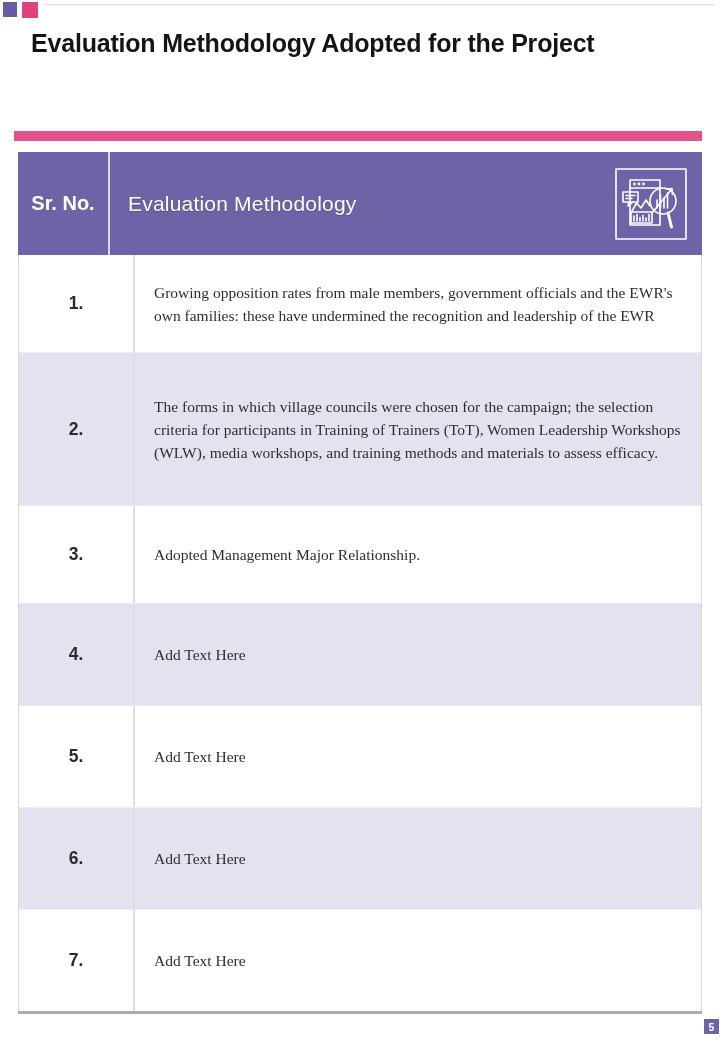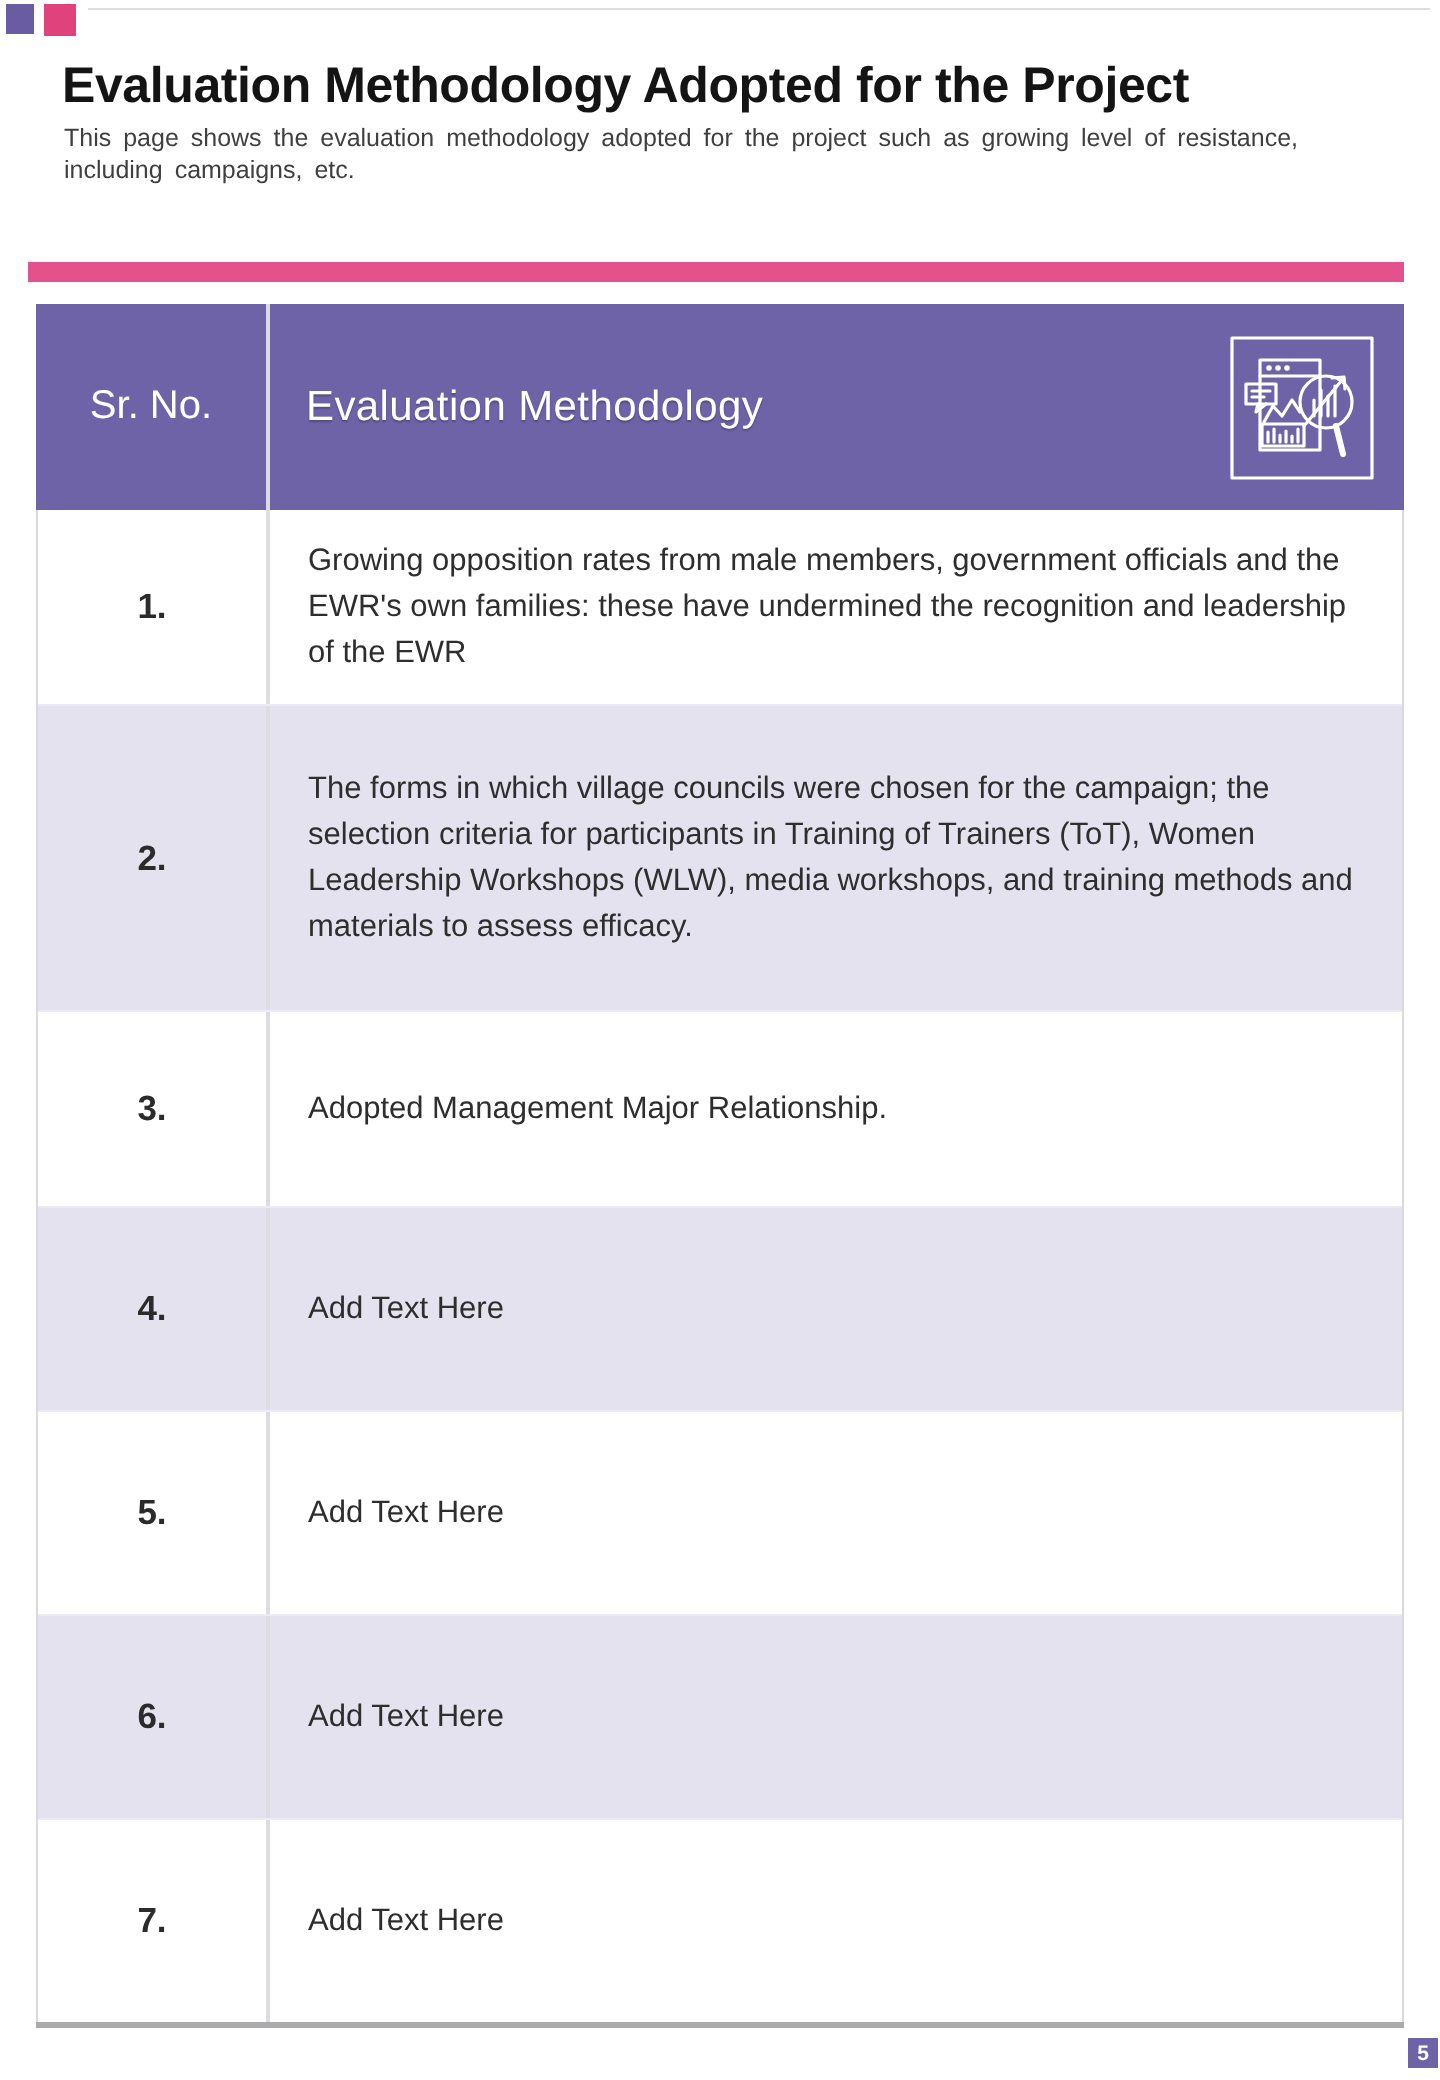--- a/index.html
+++ b/index.html
@@ -37,24 +37,24 @@
   }
 
   .table {
     position:absolute; left:18px; top:152px; width:684px;
   }
   .thead {
     display:flex; align-items:center;
     height:103px; background:#6f63a8; color:#ffffff;
   }
   .thead .col-no {
-    width:117px; flex:none; align-self:stretch;
+    width:92px; flex:none; align-self:stretch;
     display:flex; align-items:center; justify-content:center;
     border-right:2px solid rgba(255,255,255,0.75);
-    font-size:20px; font-weight:400;text-align:right;
+    font-size:20px; font-weight:700;text-align:right;
   }
   .thead .col-text {
     flex:1; display:flex; align-items:center;
     padding-left:18px; font-size:21px; font-weight:400;
     letter-spacing:0.2px;
     text-shadow:0 1px 1px rgba(0,0,0,0.25);
   }
   .hdr-icon-box {
     margin-left:auto; margin-right:15px;
     width:72px; height:72px; flex:none;
@@ -69,21 +69,21 @@
   .row + .row { border-top:1px solid #eceaf2; }
   .row .col-no {
     width:116px; flex:none;
     display:flex; align-items:center; justify-content:center;
     border-right:2px solid #dddce4;
     font-size:17.5px; font-weight:700; color:#2b2b2b;
   }
   .row .col-text {
     flex:1; display:flex; align-items:center;
     padding:14px 14px 14px 19px;
-    font-size:15.5px; line-height:23px; color:#2e2e2e;
+    font-size:15.5px; line-height:23px; color:#2e2e2e;font-family:Liberation Serif, serif;
   }
   .row .col-text .txt { max-width:545px; }
   .h-r1 { height:97px; }
   .h-r2 { height:153px; }
   .h-r3 { height:98px; }
   .h-std { height:102px; }
   .table-bottom-line { height:3px; background:#ababab; }
 
   .footer-note {
     position:absolute; left:0; right:0; bottom:7px;
@@ -102,24 +102,20 @@
 </head>
 <body>
 
 <div class="page">
 
   <div class="top-line"></div>
   <div class="sq sq-purple"></div>
   <div class="sq sq-pink"></div>
 
   <h1 class="title">Evaluation Methodology Adopted for the Project</h1>
-  <div class="subtitle">
-    <div>This page shows the evaluation methodology adopted for the project such as growing level of resistance,</div>
-    <div>including campaigns, etc.</div>
-  </div>
 
   <div class="accent-bar"></div>
 
   <div class="table">
 
     <div class="thead">
       <div class="col-no">Sr. No.</div>
       <div class="col-text">
         <span>Evaluation Methodology</span>
         <span class="hdr-icon-box">

